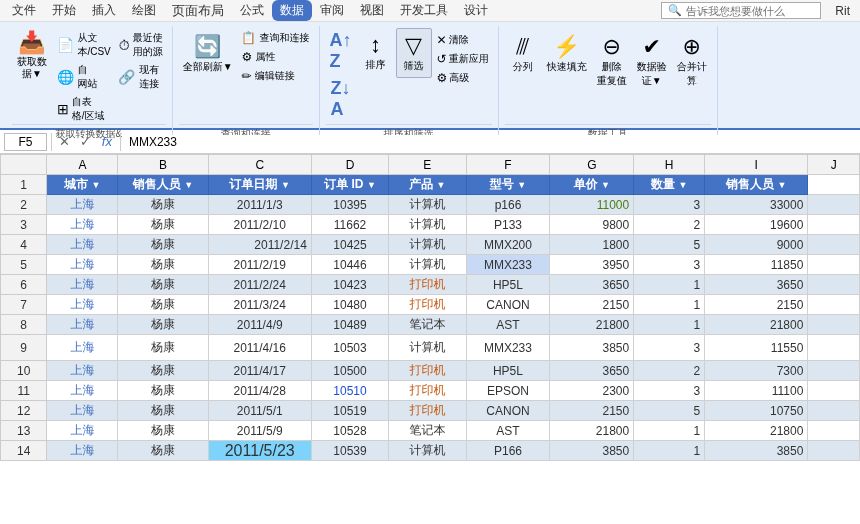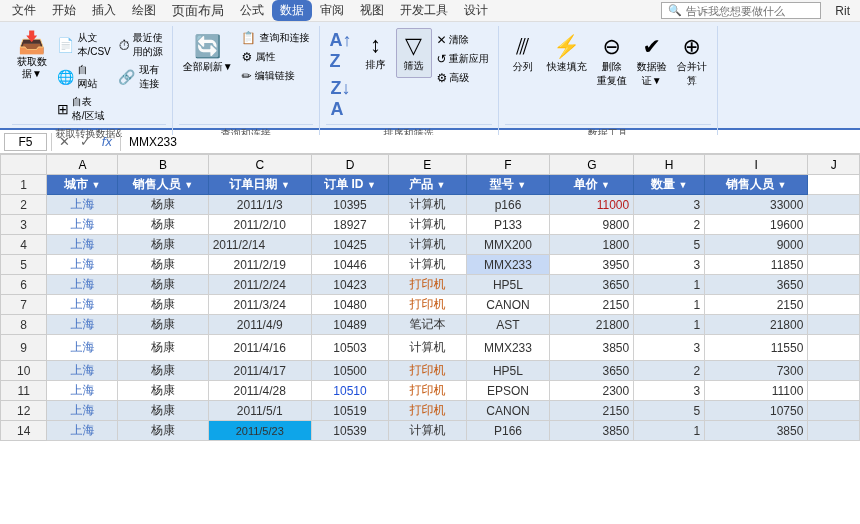--- a/index.html
+++ b/index.html
@@ -233,43 +233,43 @@
     </thead>
     <tbody id="table-body">
     <tr>
           <td style="background: rgb(242, 242, 242); text-align: center; border: 1px solid rgb(204, 204, 204); font-size: 12px; height: 20px;">2</td>
           <td style="background: rgb(220, 230, 241); color: rgb(68, 114, 196); text-align: center; border: 1px solid rgb(208, 208, 208); font-size: 12px; height: 20px; padding: 0px 4px; overflow: hidden; white-space: nowrap;">上海</td>
           <td style="background: rgb(220, 230, 241); color: rgb(51, 51, 51); text-align: center; border: 1px solid rgb(208, 208, 208); font-size: 12px; height: 20px; padding: 0px 4px; overflow: hidden; white-space: nowrap;">杨康</td>
           <td style="background: rgb(220, 230, 241); color: rgb(51, 51, 51); text-align: center; border: 1px solid rgb(208, 208, 208); font-size: 12px; height: 20px; padding: 0px 4px; overflow: hidden; white-space: nowrap;">2011/1/3</td>
           <td style="background: rgb(220, 230, 241); color: rgb(51, 51, 51); text-align: center; border: 1px solid rgb(208, 208, 208); font-size: 12px; height: 20px; padding: 0px 4px; overflow: hidden; white-space: nowrap;">10395</td>
           <td style="background: rgb(220, 230, 241); color: rgb(51, 51, 51); text-align: center; border: 1px solid rgb(208, 208, 208); font-size: 12px; height: 20px; padding: 0px 4px; overflow: hidden; white-space: nowrap;">计算机</td>
           <td style="background: rgb(220, 230, 241); color: rgb(51, 51, 51); text-align: center; border: 1px solid rgb(208, 208, 208); font-size: 12px; height: 20px; padding: 0px 4px; overflow: hidden; white-space: nowrap;">p166</td>
-          <td style="background: rgb(220, 230, 241); color: #b91c1c; text-align: right; border: 1px solid rgb(208, 208, 208); font-size: 12px; height: 20px; padding: 0px 4px; overflow: hidden; white-space: nowrap;">11000</td>
+          <td style="background: rgb(220, 230, 241); color: #4d7c0f; text-align: right; border: 1px solid rgb(208, 208, 208); font-size: 12px; height: 20px; padding: 0px 4px; overflow: hidden; white-space: nowrap;">11000</td>
           <td style="background: rgb(220, 230, 241); color: rgb(51, 51, 51); text-align: right; border: 1px solid rgb(208, 208, 208); font-size: 12px; height: 20px; padding: 0px 4px; overflow: hidden; white-space: nowrap;">3</td>
           <td style="background: rgb(220, 230, 241); color: rgb(51, 51, 51); text-align: right; border: 1px solid rgb(208, 208, 208); font-size: 12px; height: 20px; padding: 0px 4px; overflow: hidden; white-space: nowrap;">33000</td>
           <td style="border: 1px solid rgb(208, 208, 208); background: rgb(220, 230, 241);"></td>
         </tr>
         <tr>
           <td style="background: rgb(242, 242, 242); text-align: center; border: 1px solid rgb(204, 204, 204); font-size: 12px; height: 20px;">3</td>
           <td style="background: rgb(255, 255, 255); color: rgb(68, 114, 196); text-align: center; border: 1px solid rgb(208, 208, 208); font-size: 12px; height: 20px; padding: 0px 4px; overflow: hidden; white-space: nowrap;">上海</td>
           <td style="background: rgb(255, 255, 255); color: rgb(51, 51, 51); text-align: center; border: 1px solid rgb(208, 208, 208); font-size: 12px; height: 20px; padding: 0px 4px; overflow: hidden; white-space: nowrap;">杨康</td>
           <td style="background: rgb(255, 255, 255); color: rgb(51, 51, 51); text-align: center; border: 1px solid rgb(208, 208, 208); font-size: 12px; height: 20px; padding: 0px 4px; overflow: hidden; white-space: nowrap;">2011/2/10</td>
-          <td style="background: rgb(255, 255, 255); color: rgb(51, 51, 51); text-align: center; border: 1px solid rgb(208, 208, 208); font-size: 12px; height: 20px; padding: 0px 4px; overflow: hidden; white-space: nowrap;">18927</td>
+          <td style="background: rgb(255, 255, 255); color: rgb(51, 51, 51); text-align: center; border: 1px solid rgb(208, 208, 208); font-size: 12px; height: 20px; padding: 0px 4px; overflow: hidden; white-space: nowrap;">11662</td>
           <td style="background: rgb(255, 255, 255); color: rgb(51, 51, 51); text-align: center; border: 1px solid rgb(208, 208, 208); font-size: 12px; height: 20px; padding: 0px 4px; overflow: hidden; white-space: nowrap;">计算机</td>
           <td style="background: rgb(255, 255, 255); color: rgb(51, 51, 51); text-align: center; border: 1px solid rgb(208, 208, 208); font-size: 12px; height: 20px; padding: 0px 4px; overflow: hidden; white-space: nowrap;">P133</td>
           <td style="background: rgb(255, 255, 255); color: rgb(51, 51, 51); text-align: right; border: 1px solid rgb(208, 208, 208); font-size: 12px; height: 20px; padding: 0px 4px; overflow: hidden; white-space: nowrap;">9800</td>
           <td style="background: rgb(255, 255, 255); color: rgb(51, 51, 51); text-align: right; border: 1px solid rgb(208, 208, 208); font-size: 12px; height: 20px; padding: 0px 4px; overflow: hidden; white-space: nowrap;">2</td>
           <td style="background: rgb(255, 255, 255); color: rgb(51, 51, 51); text-align: right; border: 1px solid rgb(208, 208, 208); font-size: 12px; height: 20px; padding: 0px 4px; overflow: hidden; white-space: nowrap;">19600</td>
           <td style="border: 1px solid rgb(208, 208, 208); background: rgb(255, 255, 255);"></td>
         </tr>
         <tr>
           <td style="background: rgb(242, 242, 242); text-align: center; border: 1px solid rgb(204, 204, 204); font-size: 12px; height: 20px;">4</td>
           <td style="background: rgb(220, 230, 241); color: rgb(68, 114, 196); text-align: center; border: 1px solid rgb(208, 208, 208); font-size: 12px; height: 20px; padding: 0px 4px; overflow: hidden; white-space: nowrap;">上海</td>
           <td style="background: rgb(220, 230, 241); color: rgb(51, 51, 51); text-align: center; border: 1px solid rgb(208, 208, 208); font-size: 12px; height: 20px; padding: 0px 4px; overflow: hidden; white-space: nowrap;">杨康</td>
-          <td style="background: rgb(220, 230, 241); color: rgb(51, 51, 51); text-align: left; border: 1px solid rgb(208, 208, 208); font-size: 12px; height: 20px; padding: 0px 4px; overflow: hidden; white-space: nowrap;">2011/2/14</td>
+          <td style="background: rgb(220, 230, 241); color: rgb(51, 51, 51); text-align: right; border: 1px solid rgb(208, 208, 208); font-size: 12px; height: 20px; padding: 0px 4px; overflow: hidden; white-space: nowrap;">2011/2/14</td>
           <td style="background: rgb(220, 230, 241); color: rgb(51, 51, 51); text-align: center; border: 1px solid rgb(208, 208, 208); font-size: 12px; height: 20px; padding: 0px 4px; overflow: hidden; white-space: nowrap;">10425</td>
           <td style="background: rgb(220, 230, 241); color: rgb(51, 51, 51); text-align: center; border: 1px solid rgb(208, 208, 208); font-size: 12px; height: 20px; padding: 0px 4px; overflow: hidden; white-space: nowrap;">计算机</td>
           <td style="background: rgb(220, 230, 241); color: rgb(51, 51, 51); text-align: center; border: 1px solid rgb(208, 208, 208); font-size: 12px; height: 20px; padding: 0px 4px; overflow: hidden; white-space: nowrap;">MMX200</td>
           <td style="background: rgb(220, 230, 241); color: rgb(51, 51, 51); text-align: right; border: 1px solid rgb(208, 208, 208); font-size: 12px; height: 20px; padding: 0px 4px; overflow: hidden; white-space: nowrap;">1800</td>
           <td style="background: rgb(220, 230, 241); color: rgb(51, 51, 51); text-align: right; border: 1px solid rgb(208, 208, 208); font-size: 12px; height: 20px; padding: 0px 4px; overflow: hidden; white-space: nowrap;">5</td>
           <td style="background: rgb(220, 230, 241); color: rgb(51, 51, 51); text-align: right; border: 1px solid rgb(208, 208, 208); font-size: 12px; height: 20px; padding: 0px 4px; overflow: hidden; white-space: nowrap;">9000</td>
           <td style="border: 1px solid rgb(208, 208, 208); background: rgb(220, 230, 241);"></td>
         </tr>
         <tr>
           <td style="background: rgb(242, 242, 242); text-align: center; border: 1px solid rgb(204, 204, 204); font-size: 12px; height: 20px;">5</td>
@@ -369,24 +369,37 @@
           <td style="background: rgb(220, 230, 241); color: rgb(51, 51, 51); text-align: center; border: 1px solid rgb(208, 208, 208); font-size: 12px; height: 20px; padding: 0px 4px; overflow: hidden; white-space: nowrap;">2011/5/1</td>
           <td style="background: rgb(220, 230, 241); color: rgb(51, 51, 51); text-align: center; border: 1px solid rgb(208, 208, 208); font-size: 12px; height: 20px; padding: 0px 4px; overflow: hidden; white-space: nowrap;">10519</td>
           <td style="background: rgb(220, 230, 241); color: rgb(197, 90, 17); text-align: center; border: 1px solid rgb(208, 208, 208); font-size: 12px; height: 20px; padding: 0px 4px; overflow: hidden; white-space: nowrap;">打印机</td>
           <td style="background: rgb(220, 230, 241); color: rgb(51, 51, 51); text-align: center; border: 1px solid rgb(208, 208, 208); font-size: 12px; height: 20px; padding: 0px 4px; overflow: hidden; white-space: nowrap;">CANON</td>
           <td style="background: rgb(220, 230, 241); color: rgb(51, 51, 51); text-align: right; border: 1px solid rgb(208, 208, 208); font-size: 12px; height: 20px; padding: 0px 4px; overflow: hidden; white-space: nowrap;">2150</td>
           <td style="background: rgb(220, 230, 241); color: rgb(51, 51, 51); text-align: right; border: 1px solid rgb(208, 208, 208); font-size: 12px; height: 20px; padding: 0px 4px; overflow: hidden; white-space: nowrap;">5</td>
           <td style="background: rgb(220, 230, 241); color: rgb(51, 51, 51); text-align: right; border: 1px solid rgb(208, 208, 208); font-size: 12px; height: 20px; padding: 0px 4px; overflow: hidden; white-space: nowrap;">10750</td>
           <td style="border: 1px solid rgb(208, 208, 208); background: rgb(220, 230, 241);"></td>
         </tr>
         <tr>
+          <td style="background: rgb(242, 242, 242); text-align: center; border: 1px solid rgb(204, 204, 204); font-size: 12px; height: 20px;">13</td>
+          <td style="background: rgb(255, 255, 255); color: rgb(68, 114, 196); text-align: center; border: 1px solid rgb(208, 208, 208); font-size: 12px; height: 20px; padding: 0px 4px; overflow: hidden; white-space: nowrap;">上海</td>
+          <td style="background: rgb(255, 255, 255); color: rgb(51, 51, 51); text-align: center; border: 1px solid rgb(208, 208, 208); font-size: 12px; height: 20px; padding: 0px 4px; overflow: hidden; white-space: nowrap;">杨康</td>
+          <td style="background: rgb(255, 255, 255); color: rgb(51, 51, 51); text-align: center; border: 1px solid rgb(208, 208, 208); font-size: 12px; height: 20px; padding: 0px 4px; overflow: hidden; white-space: nowrap;">2011/5/9</td>
+          <td style="background: rgb(255, 255, 255); color: rgb(51, 51, 51); text-align: center; border: 1px solid rgb(208, 208, 208); font-size: 12px; height: 20px; padding: 0px 4px; overflow: hidden; white-space: nowrap;">10528</td>
+          <td style="background: rgb(255, 255, 255); color: rgb(51, 51, 51); text-align: center; border: 1px solid rgb(208, 208, 208); font-size: 12px; height: 20px; padding: 0px 4px; overflow: hidden; white-space: nowrap;">笔记本</td>
+          <td style="background: rgb(255, 255, 255); color: rgb(51, 51, 51); text-align: center; border: 1px solid rgb(208, 208, 208); font-size: 12px; height: 20px; padding: 0px 4px; overflow: hidden; white-space: nowrap;">AST</td>
+          <td style="background: rgb(255, 255, 255); color: rgb(51, 51, 51); text-align: right; border: 1px solid rgb(208, 208, 208); font-size: 12px; height: 20px; padding: 0px 4px; overflow: hidden; white-space: nowrap;">21800</td>
+          <td style="background: rgb(255, 255, 255); color: rgb(51, 51, 51); text-align: right; border: 1px solid rgb(208, 208, 208); font-size: 12px; height: 20px; padding: 0px 4px; overflow: hidden; white-space: nowrap;">1</td>
+          <td style="background: rgb(255, 255, 255); color: rgb(51, 51, 51); text-align: right; border: 1px solid rgb(208, 208, 208); font-size: 12px; height: 20px; padding: 0px 4px; overflow: hidden; white-space: nowrap;">21800</td>
+          <td style="border: 1px solid rgb(208, 208, 208); background: rgb(255, 255, 255);"></td>
+        </tr>
+        <tr>
           <td style="background: rgb(242, 242, 242); text-align: center; border: 1px solid rgb(204, 204, 204); font-size: 12px; height: 20px;">14</td>
           <td style="background: rgb(220, 230, 241); color: rgb(68, 114, 196); text-align: center; border: 1px solid rgb(208, 208, 208); font-size: 12px; height: 20px; padding: 0px 4px; overflow: hidden; white-space: nowrap;">上海</td>
           <td style="background: rgb(220, 230, 241); color: rgb(51, 51, 51); text-align: center; border: 1px solid rgb(208, 208, 208); font-size: 12px; height: 20px; padding: 0px 4px; overflow: hidden; white-space: nowrap;">杨康</td>
-          <td style="background: #0ea5e9; color: rgb(51, 51, 51); text-align: center; border: 1px solid rgb(208, 208, 208); font-size: 11px; height: 20px; padding: 0px 4px; overflow: hidden; white-space: nowrap;">2011/5/23</td>
+          <td style="background: #7dd3fc; color: rgb(51, 51, 51); text-align: center; border: 1px solid rgb(208, 208, 208); font-size: 16px; height: 20px; padding: 0px 4px; overflow: hidden; white-space: nowrap;">2011/5/23</td>
           <td style="background: rgb(220, 230, 241); color: rgb(51, 51, 51); text-align: center; border: 1px solid rgb(208, 208, 208); font-size: 12px; height: 20px; padding: 0px 4px; overflow: hidden; white-space: nowrap;">10539</td>
           <td style="background: rgb(220, 230, 241); color: rgb(51, 51, 51); text-align: center; border: 1px solid rgb(208, 208, 208); font-size: 12px; height: 20px; padding: 0px 4px; overflow: hidden; white-space: nowrap;">计算机</td>
           <td style="background: rgb(220, 230, 241); color: rgb(51, 51, 51); text-align: center; border: 1px solid rgb(208, 208, 208); font-size: 12px; height: 20px; padding: 0px 4px; overflow: hidden; white-space: nowrap;">P166</td>
           <td style="background: rgb(220, 230, 241); color: rgb(51, 51, 51); text-align: right; border: 1px solid rgb(208, 208, 208); font-size: 12px; height: 20px; padding: 0px 4px; overflow: hidden; white-space: nowrap;">3850</td>
           <td style="background: rgb(220, 230, 241); color: rgb(51, 51, 51); text-align: right; border: 1px solid rgb(208, 208, 208); font-size: 12px; height: 20px; padding: 0px 4px; overflow: hidden; white-space: nowrap;">1</td>
           <td style="background: rgb(220, 230, 241); color: rgb(51, 51, 51); text-align: right; border: 1px solid rgb(208, 208, 208); font-size: 12px; height: 20px; padding: 0px 4px; overflow: hidden; white-space: nowrap;">3850</td>
           <td style="border: 1px solid rgb(208, 208, 208); background: rgb(220, 230, 241);"></td>
         </tr>
       </tbody>
   </table>

